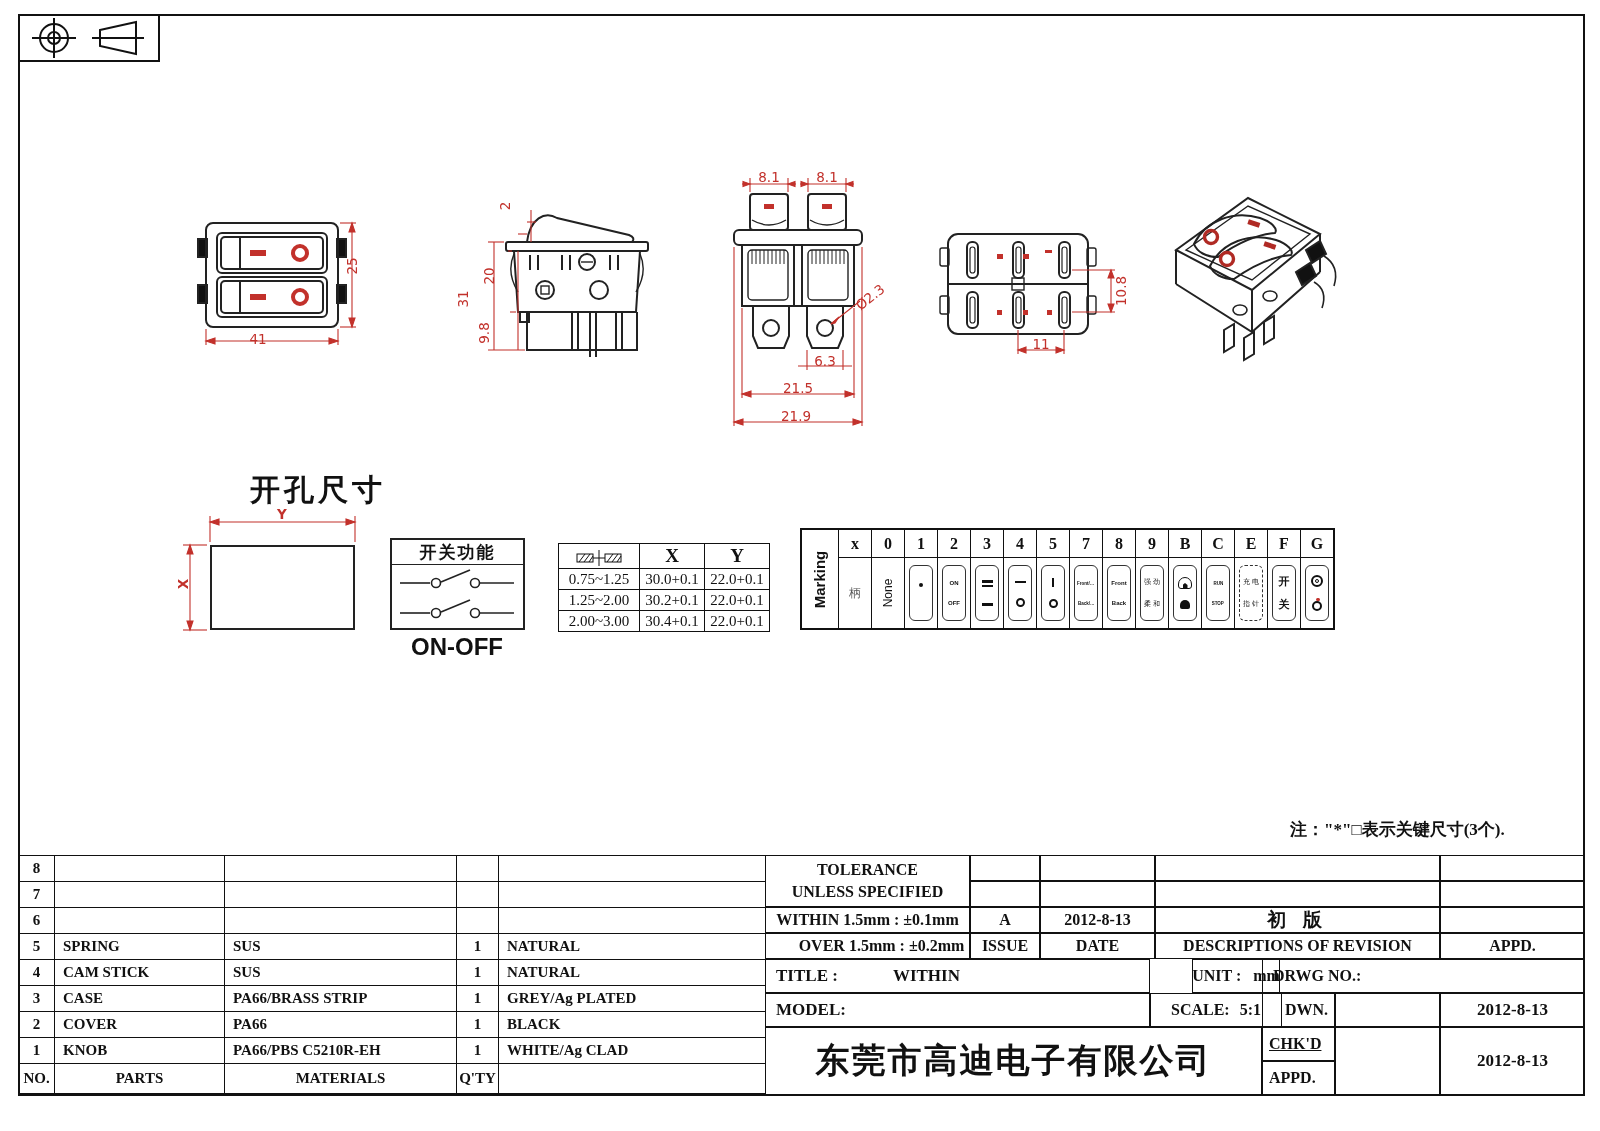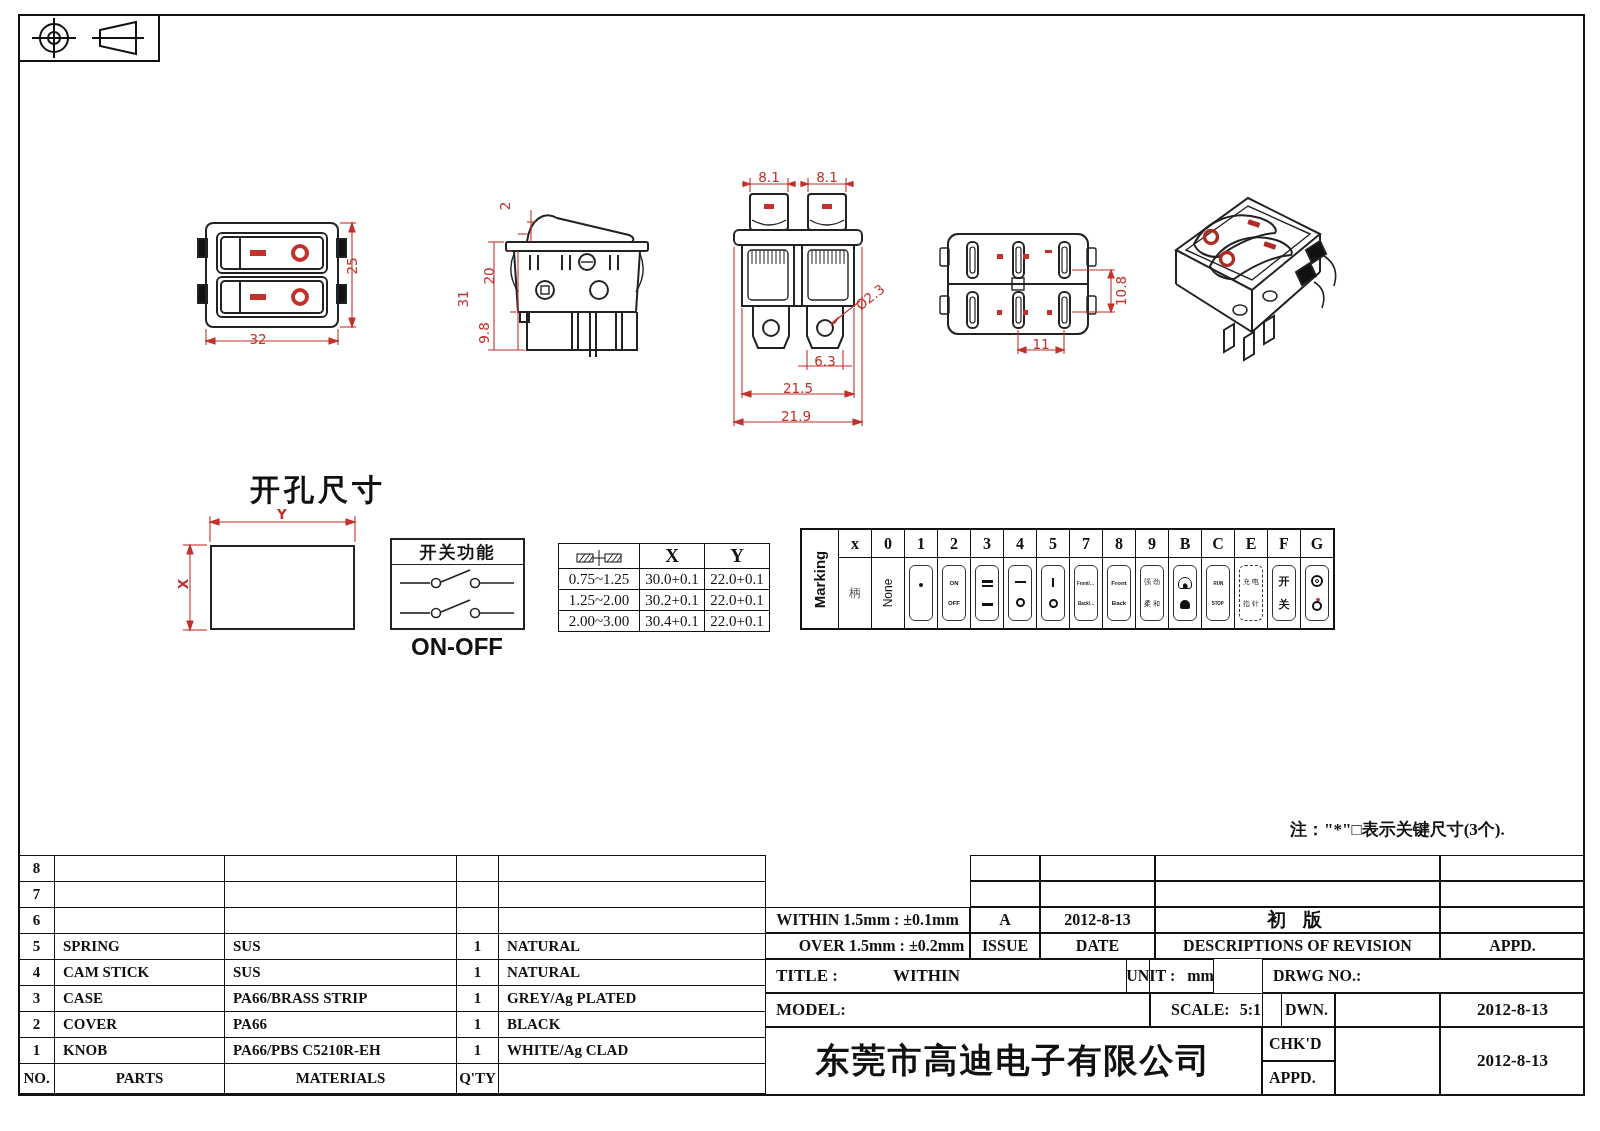--- a/index.html
+++ b/index.html
@@ -97,21 +97,21 @@
       <line x1="16" y1="128" x2="148" y2="128"></line>
       <path d="M16,128 l9,-3 v6 z"></path>
         <path d="M148,128 l-9,-3 v6 z"></path>
       <line x1="150" y1="10" x2="166" y2="10"></line>
         <line x1="150" y1="114" x2="166" y2="114"></line>
       <line x1="162" y1="10" x2="162" y2="114"></line>
       <path d="M162,10 l-3,9 h6 z"></path>
         <path d="M162,114 l-3,-9 h6 z"></path>
     </g>
   </svg>
-  <span class="dim" style="left:258px;top:339px">32</span>
+  <span class="dim" style="left:258px;top:339px">41</span>
   <span class="dim r" style="left:352px;top:266px">25</span>
 
   <svg style="left:432px;top:192px" width="235" height="180" viewBox="0 0 235 180">
     <g stroke="#222" stroke-width="2" fill="none">
       <path d="M95,50 C98,26 113,19 125,26 L197,43 Q204,46 200,50 Z"></path>
       <rect x="74" y="50" width="142" height="9" rx="2"></rect>
       <path d="M82,59 L208,59 L204,120 L86,120 Z"></path>
       <path d="M82,62 Q74,80 86,100" stroke-width="1.4"></path>
       <path d="M208,62 Q216,80 204,100" stroke-width="1.4"></path>
       <line x1="98" y1="63" x2="98" y2="78"></line>
@@ -592,20 +592,24 @@
       <tr style="height:30px;margin-left:18px;">
         <td style="border:1.7px solid #111;text-align:center;">NO.</td>
         <td style="border:1.7px solid #111;text-align:center;">PARTS</td>
         <td style="border:1.7px solid #111;text-align:center;">MATERIALS</td>
         <td style="border:1.7px solid #111;text-align:center;">Q'TY</td>
         <td style="border:1.7px solid #111;"></td>
       </tr>
     </tbody>
   </table>
 
+  <div class="cell" style="left:765px;top:855px;width:205px;height:52px;flex-direction:column;line-height:1.4;">
+    <span>TOLERANCE</span>
+      <span>UNLESS  SPECIFIED</span>
+  </div>
   <div class="cell" style="left:765px;top:907px;width:205px;height:26px;">WITHIN 1.5mm : ±0.1mm</div>
   <div class="cell" style="left:765px;top:933px;width:205px;height:26px;padding-left:28px;">OVER 1.5mm : ±0.2mm</div>
 
   <div class="cell" style="left:970px;top:855px;width:70px;height:26px;"></div>
   <div class="cell" style="left:970px;top:881px;width:70px;height:26px;"></div>
   <div class="cell" style="left:970px;top:907px;width:70px;height:26px;">A</div>
   <div class="cell" style="left:970px;top:933px;width:70px;height:26px;">ISSUE</div>
 
   <div class="cell" style="left:1040px;top:855px;width:115px;height:26px;"></div>
   <div class="cell" style="left:1040px;top:881px;width:115px;height:26px;"></div>
@@ -619,34 +623,34 @@
 
   <div class="cell" style="left:1440px;top:855px;width:145px;height:26px;"></div>
   <div class="cell" style="left:1440px;top:881px;width:145px;height:26px;"></div>
   <div class="cell" style="left:1440px;top:907px;width:145px;height:26px;"></div>
   <div class="cell" style="left:1440px;top:933px;width:145px;height:26px;">APPD.</div>
 
   <div class="cell tl" style="left:765px;top:959px;width:385px;height:34px;font-size:17px;">
     <span>TITLE :</span>
       <span style="margin-left:55px;">WITHIN</span>
   </div>
-  <div class="cell" style="left:1126px;top:959px;width:88px;height:34px;">
+  <div class="cell" style="left:1192px;top:959px;width:88px;height:34px;">
     <span>UNIT :</span>
       <span style="margin-left:12px;">mm</span>
   </div>
   <div class="cell tl" style="left:1262px;top:959px;width:323px;height:34px;">DRWG NO.:</div>
 
   <div class="cell tl" style="left:765px;top:993px;width:385px;height:34px;font-size:17px;">MODEL:</div>
   <div class="cell" style="left:1150px;top:993px;width:132px;height:34px;">
     <span>SCALE:</span>
       <span style="margin-left:10px;">5:1</span>
   </div>
   <div class="cell tl" style="left:1262px;top:993px;width:73px;height:34px;padding-left:22px;">DWN.</div>
   <div class="cell" style="left:1335px;top:993px;width:105px;height:34px;"></div>
   <div class="cell" style="left:1440px;top:993px;width:145px;height:34px;font-size:17px;">2012-8-13</div>
 
   <div class="cell" style="left:765px;top:1027px;width:497px;height:68px;font:bold 34px 'Liberation Sans',sans-serif;letter-spacing:2px;">东莞市高迪电子有限公司</div>
-  <div class="cell tl" style="left:1262px;top:1027px;width:73px;height:34px;padding-left:6px;">CHK'D</div>
+  <div class="cell tl" style="left:1262px;top:1027px;width:73px;height:34px;padding-left:6px;text-decoration:underline;">CHK'D</div>
   <div class="cell tl" style="left:1262px;top:1061px;width:73px;height:34px;padding-left:6px;">APPD.</div>
   <div class="cell" style="left:1335px;top:1027px;width:105px;height:68px;"></div>
   <div class="cell" style="left:1440px;top:1027px;width:145px;height:68px;font-size:17px;">2012-8-13</div>
 
 </div>
 
 </body></html>

